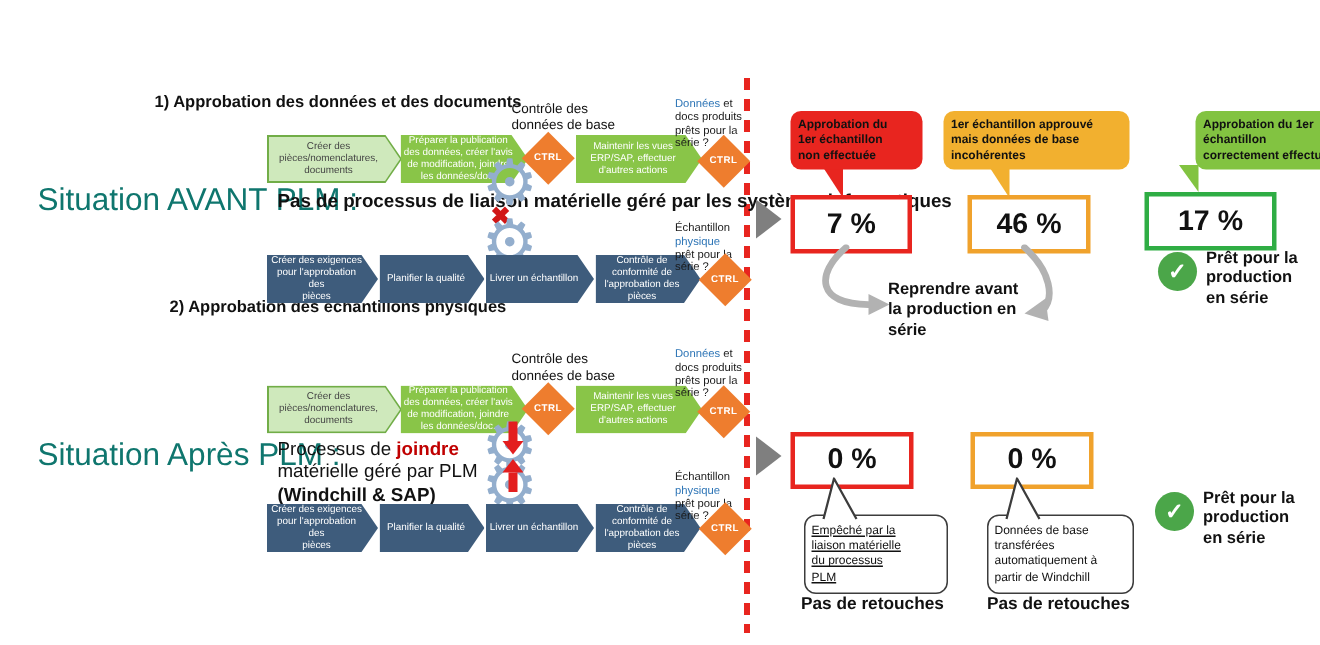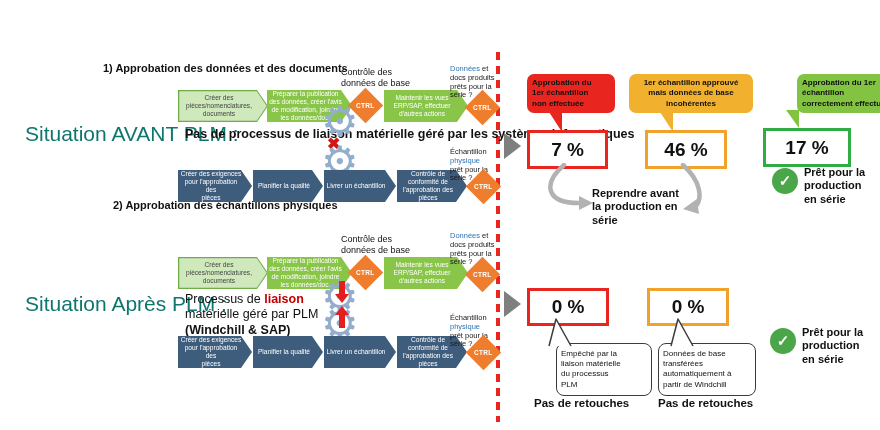--- a/index.html
+++ b/index.html
@@ -149,21 +149,21 @@
 prêt pour la
 série ?</span>
   </div>
   <div class="diamond" style="left:471px;top:174px;">
       <span>CTRL</span>
     </div>
 
   <div class="situation" style="left:25px;top:292px;">Situation
 Après PLM :</div>
   <div class="linktext" style="left:185px;top:292px;">
-    <div><span>Processus de </span><span class="redtxt bold">liaison</span></div>
+    <div><span>Processus de </span><span class="redtxt bold">joindre</span></div>
     <div>matérielle géré par PLM</div>
     <div class="bold">(Windchill &amp; SAP)</div>
   </div>
 
   <div class="arrow a-lightwrap" style="left:178px;top:257px;width:90px;height:32px;">
     <div class="a-light-inner">
         <span class="txt">Créer des
 pièces/nomenclatures,
 documents</span>
       </div>
@@ -234,21 +234,21 @@
 
   <div class="tri-right" style="left:504px;top:133px;"></div>
 
   <div class="tail t-red" style="left:549px;top:112px;"></div>
   <div class="bubble b-red" style="left:527px;top:74px;width:78px;">Approbation du
 1er échantillon
 non effectuée</div>
   <div class="pct p-red" style="left:527px;top:130px;width:75px;height:33px;">7 %</div>
 
   <div class="tail t-orange" style="left:660px;top:112px;"></div>
-  <div class="bubble b-orange" style="left:629px;top:74px;width:114px;text-align:center;">1er échantillon approuvé
+  <div class="bubble b-orange" style="left:629px;top:74px;width:114px;">1er échantillon approuvé
 mais données de base
 incohérentes</div>
   <div class="pct p-orange" style="left:645px;top:130px;width:76px;height:33px;">46 %</div>
 
   <div class="tail t-green" style="left:786px;top:110px;"></div>
   <div class="bubble b-green" style="left:753px;top:74px;width:110px;margin-left:44px;">Approbation du 1er
 échantillon
 correctement effectuée</div>
   <div class="pct p-green" style="left:763px;top:128px;width:82px;height:33px;">17 %</div>
 
@@ -265,21 +265,21 @@
   <div class="check" style="left:772px;top:168px;">✓</div>
   <div class="boldtxt" style="left:804px;top:166px;">Prêt pour la
 production
 en série</div>
 
   <div class="tri-right" style="left:504px;top:291px;"></div>
 
   <div class="pct p-red" style="left:527px;top:288px;width:76px;height:32px;">0 %</div>
   <div class="pct p-orange" style="left:647px;top:288px;width:76px;height:32px;">0 %</div>
 
-  <div class="wbubble" style="left:556px;top:343px;width:86px;">Empêché par la
+  <div class="wbubble" style="left:536px;top:343px;width:86px;text-decoration:underline;">Empêché par la
 liaison matérielle
 du processus
 PLM</div>
   <svg class="abs" style="left:546px;top:318px;" width="30" height="29">
     <path d="M 3 28 L 10 1 L 25 28" fill="#ffffff" stroke="#3c3c3c" stroke-width="1.5" stroke-linejoin="round"></path>
   </svg>
   <div class="wbubble" style="left:658px;top:343px;width:88px;">Données de base
 transférées
 automatiquement à
 partir de Windchill</div>

